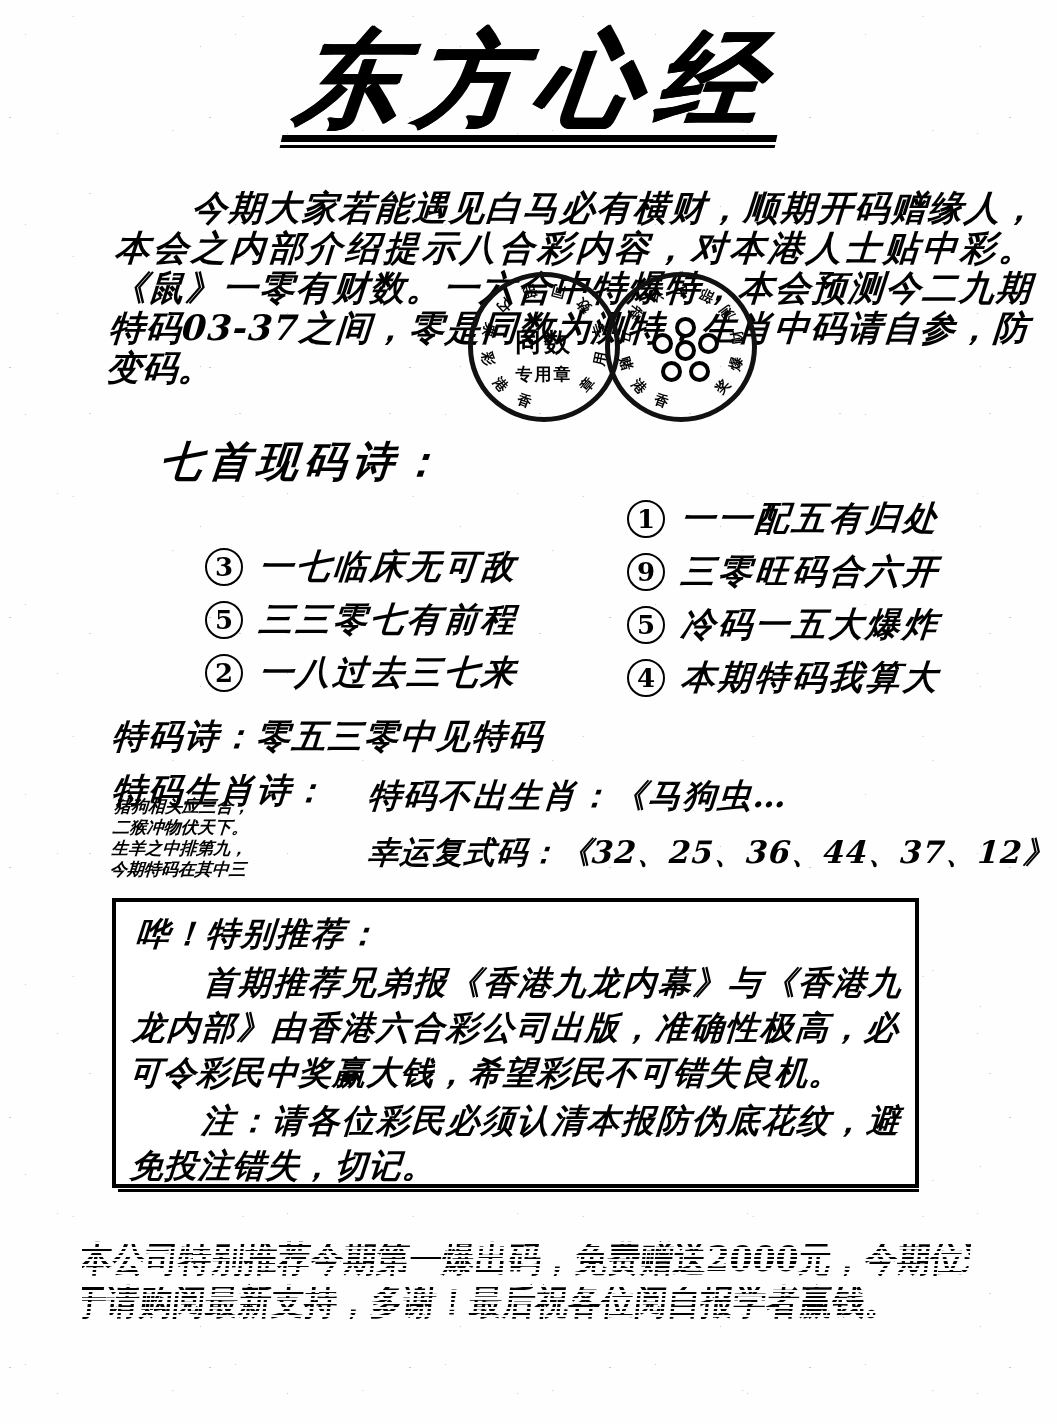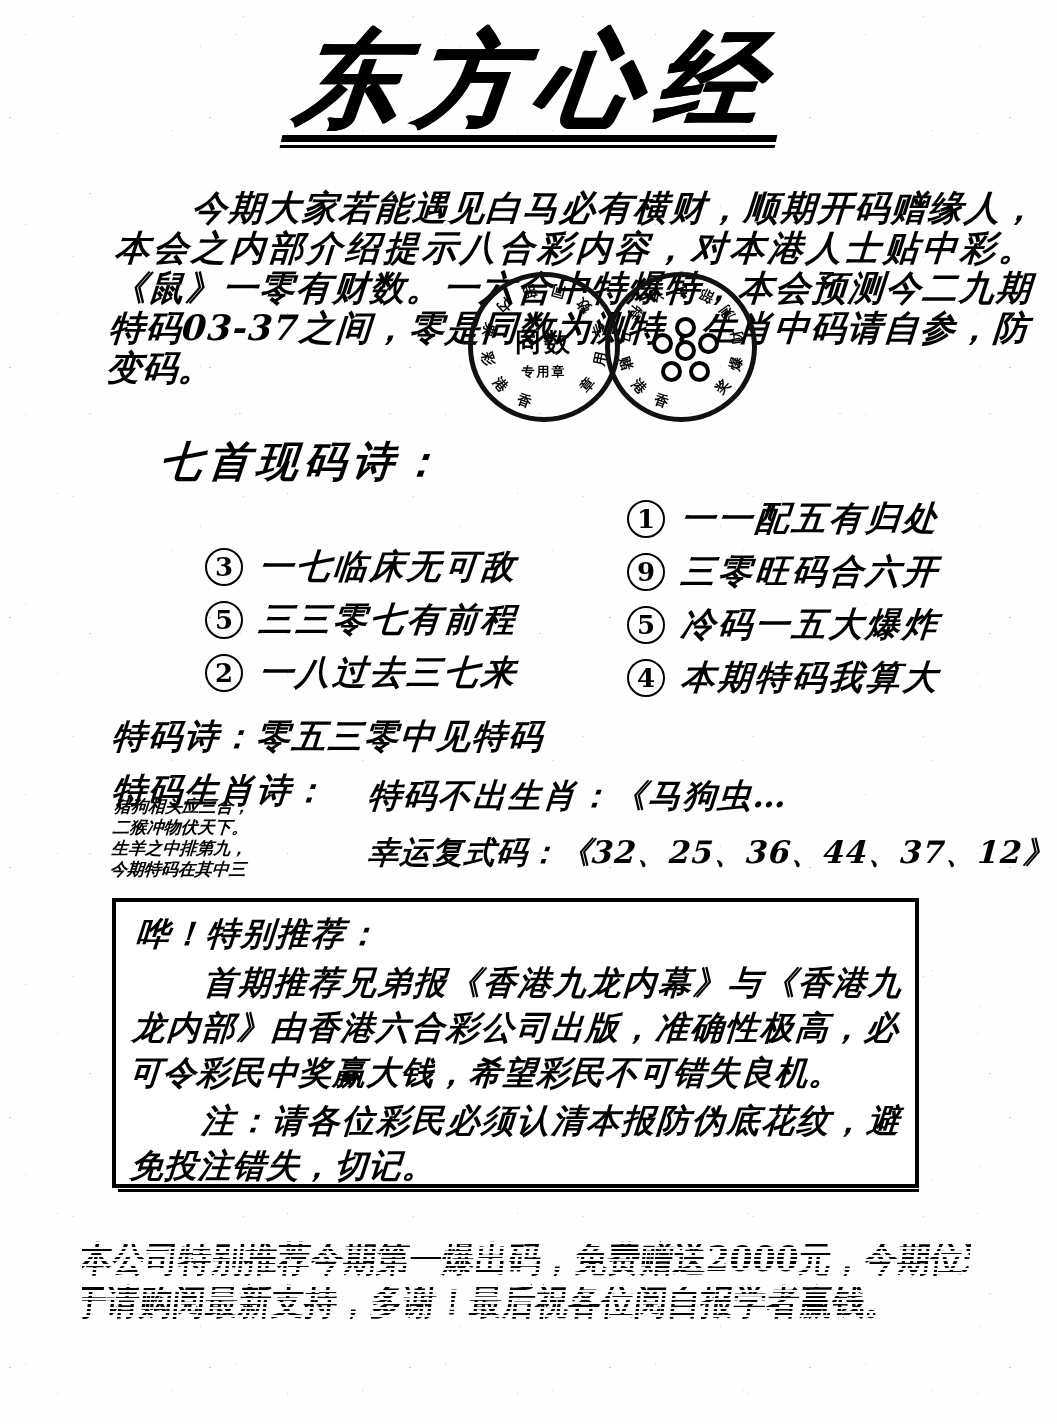--- a/index.html
+++ b/index.html
@@ -114,21 +114,21 @@
     font-size: 26px;
     letter-spacing: 3px;
   }
   .stamp .sub-line {
     position: absolute;
     left: 0; right: 0;
     top: 86px;
     text-align: center;
     font-family: Liberation Mono, monospace;
     font-weight: 700;
-    font-size: 13px;
+    font-size: 17px;
     letter-spacing: 2px;
   }
   
   .blossom { position: absolute; left: 42px; top: 40px; width: 68px; height: 68px; }
   .blossom i {
     position: absolute;
     width: 21px; height: 21px;
     border: 4px solid #000;
     border-radius: 50%;
     box-sizing: border-box;

